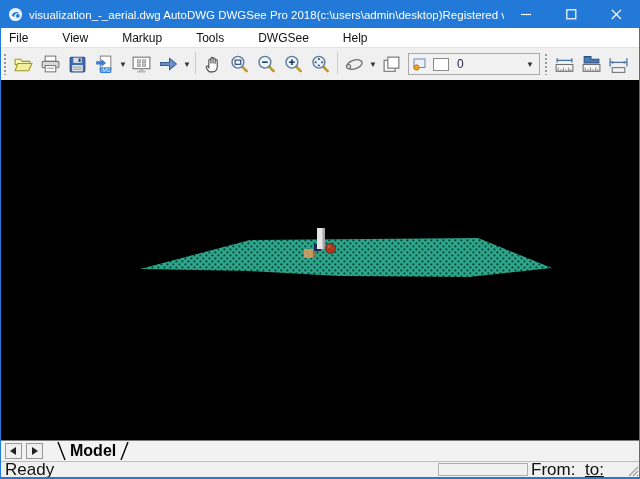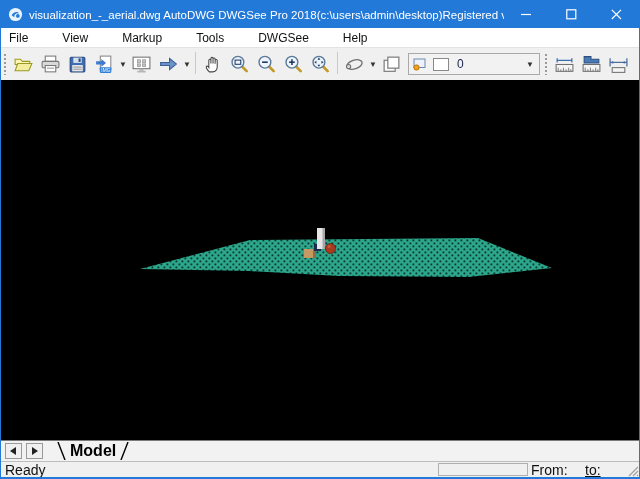--- a/index.html
+++ b/index.html
@@ -31,21 +31,21 @@
   
   .canvas{ flex:1 1 auto; background:#000; position:relative; overflow:hidden; }
   .canvas svg{ display:block; width:100%; height:100%; }
   
   .tabbar{ height:21px; background:#f2f2f2; border-top:1px solid #7a7a7a; display:flex; align-items:center; flex:0 0 auto; }
   .nav-btn{ width:17px; height:16px; border:1px solid #9a9a9a; background:#f0f0f0; display:flex; align-items:center; justify-content:center; margin-left:4px; }
   .sheet-tab{ display:flex; align-items:center; height:20px; margin-left:14px; }
   .slash{ width:9px; height:18px; }
   .tab-label{ font-size:16px; font-weight:bold; color:#000; padding:0 4px; }
   
-  .statusbar{ height:16px; background:#f0f0f0; border-top:1px solid #bdbdbd; display:flex; align-items:center; font-size:14px; color:#111; flex:0 0 auto; }
+  .statusbar{ height:16px; background:#f0f0f0; border-top:1px solid #bdbdbd; display:flex; align-items:center; font-size:17px; color:#111; flex:0 0 auto; }
   .status-ready{ padding-left:4px; flex:1 1 auto; }
   .status-panel{ width:90px; height:13px; border:1px solid #b0b0b0; margin-right:3px; }
   .status-from{ width:54px; }
   .status-to{ width:40px;text-decoration:underline; }
   .resize-grip{ width:14px; height:14px; margin-left:auto; }
 </style>
 </head>
 <body>
 
 <div class="window">

